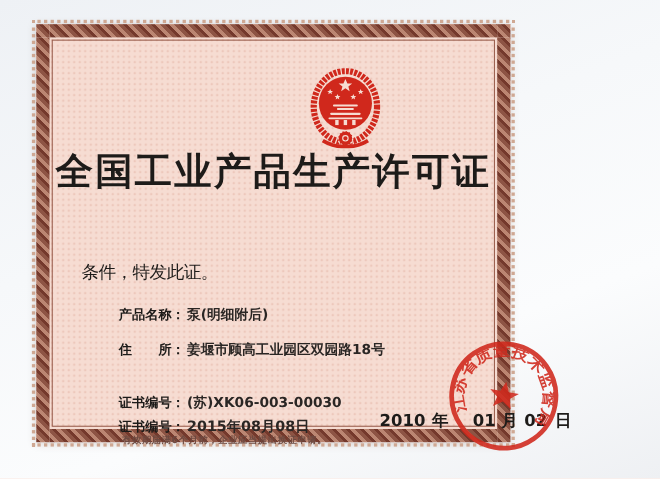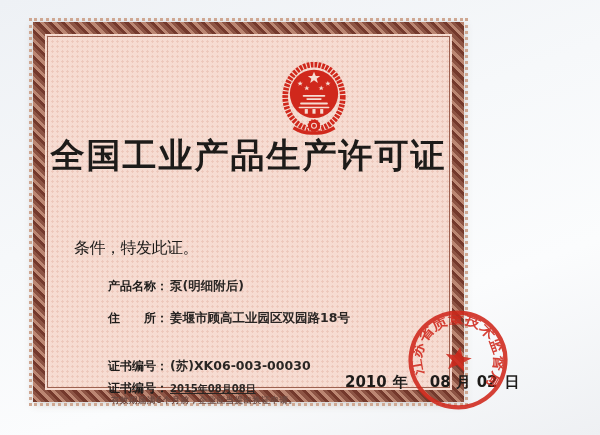--- a/index.html
+++ b/index.html
@@ -49,21 +49,21 @@
     font-size:19px;font-weight:700;color:var(--ink);letter-spacing:-.5px;white-space:nowrap;
   }
   .statement2{
     position:absolute;left:29px;top:204px;
     font-size:16px;font-weight:400;color:var(--ink);letter-spacing:-.5px;
   }
   .field{position:absolute;left:63px;white-space:nowrap;}
   .field .flabel{font-size:12px;font-weight:700;color:var(--ink);}
   .field .fvalue{font-size:12.5px;font-weight:700;color:#2a2624;margin-left:2px;}
   .f1{top:241px;}.f2{top:273px;}.f3{top:297px;}.f4{top:321px;}.f5{top:343px;}
-  .f5 .fvalue{font-size:10px;text-decoration:underline;}
+  .f5 .fvalue{font-size:13px;}
   .issue-date{
     position:absolute;left:300px;top:339px;white-space:nowrap;
     font-size:15px;font-weight:700;color:var(--ink);
   }
   .issue-date .num{font-size:15px;}
   .issue-date .u-year{margin:0 22px 0 6px;}
   .issue-date .u-month{margin:0 6px 0 5px;}
   .issue-date .u-day{margin-left:7px;}
   .footnote{
     position:absolute;left:66px;top:361px;
@@ -115,21 +115,21 @@
       <span class="flabel">住　　所：</span><span class="fvalue">姜堰市顾高工业园区双园路18号</span>
     </div>
     <div class="field f4">
       <span class="flabel">证书编号：</span><span class="fvalue">(苏)XK06-003-00030</span>
     </div>
     <div class="field f5">
       <span class="flabel">证书编号：</span><span class="fvalue">2015年08月08日</span>
     </div>
 
     <div class="issue-date">
-      <span class="num">2010</span><span class="u-year">年</span><span class="num">08</span><span class="u-month">月</span><span class="num">02</span><span class="u-day">日</span>
+      <span class="num">2010</span><span class="u-year">年</span><span class="num">01</span><span class="u-month">月</span><span class="num">02</span><span class="u-day">日</span>
     </div>
 
     <div class="footnote">有效期届满6个月前，企业应当提出换证申请。</div>
 
     <svg class="seal" viewBox="0 0 104 104">
       <g transform="rotate(10 52 52)">
         <circle cx="52" cy="52" r="46.5" fill="none" stroke="var(--red)" stroke-width="4.2"></circle>
         <path d="M0,-13 L3.8,-4 13,-4 5.7,1.6 8.1,10.5 0,4.9 -8.1,10.5 -5.7,1.6 -13,-4 -3.8,-4 Z" transform="translate(52,52)" fill="var(--red)"></path>
         <defs>
           <path id="sealArc" d="M 22.5,72.7 A 36,36 0 1 1 81.5,72.7" fill="none"></path>

